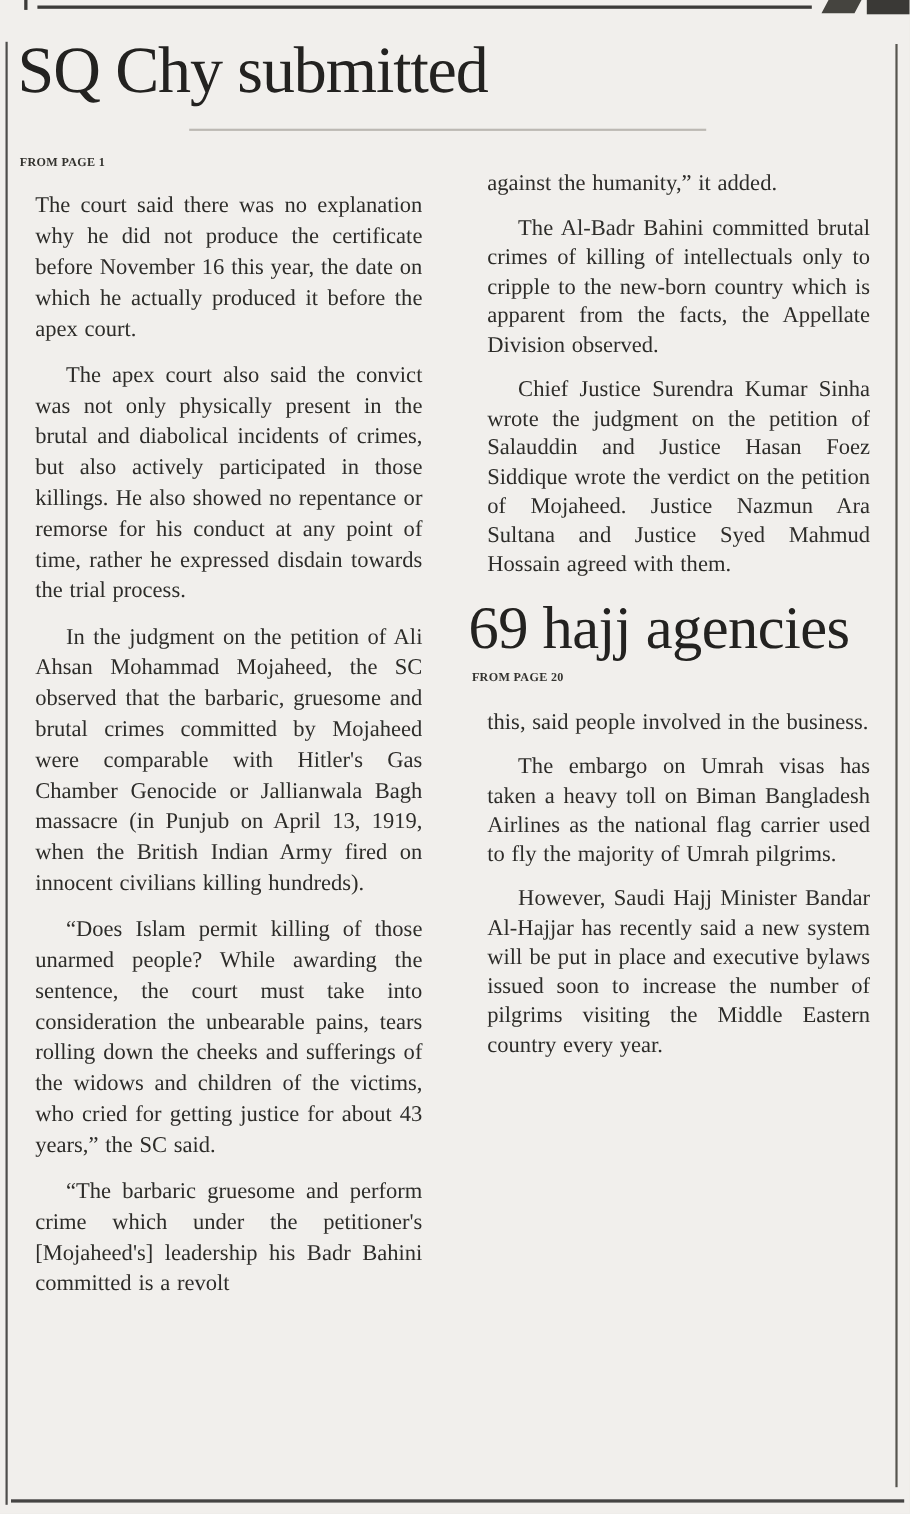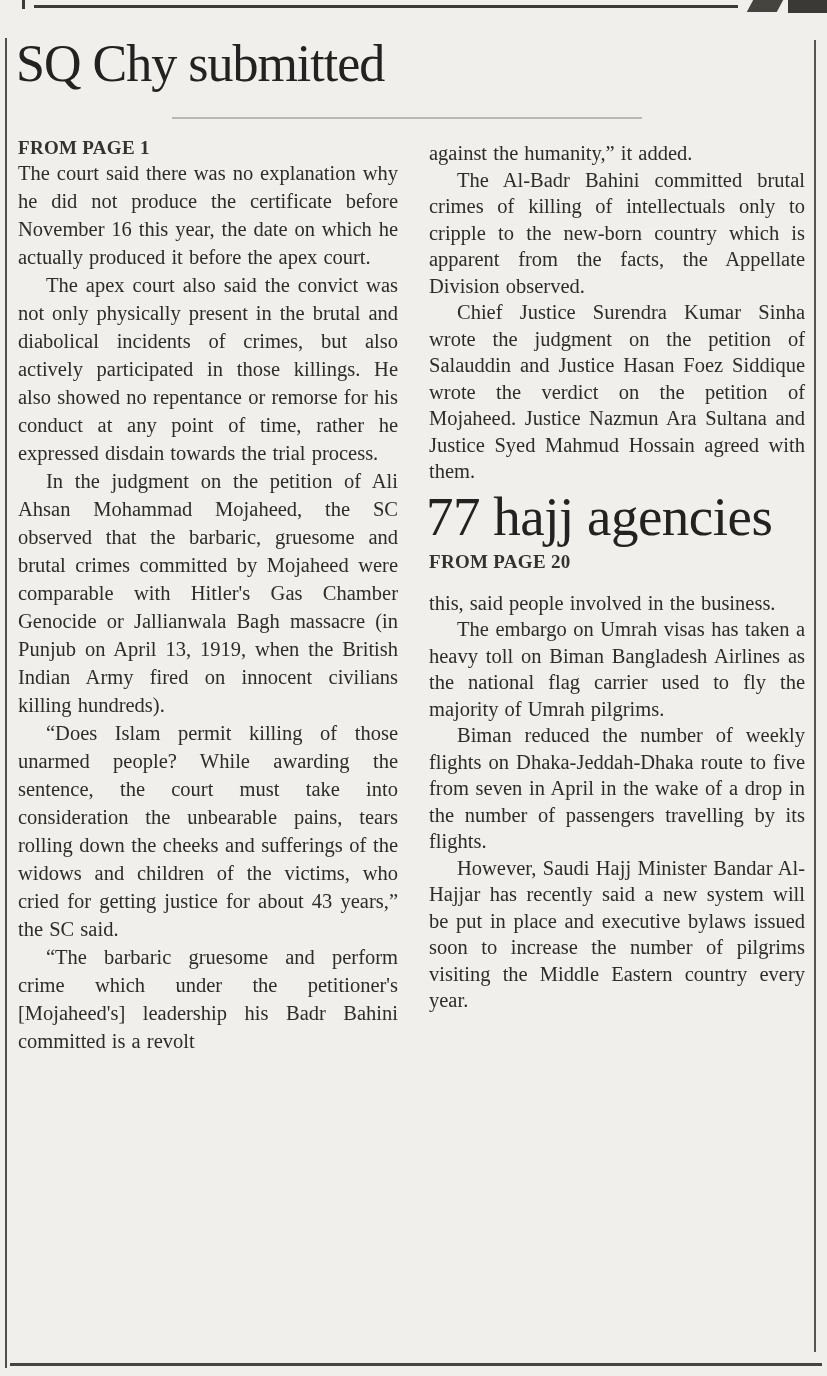--- a/index.html
+++ b/index.html
@@ -20,32 +20,32 @@
   .mh-g1{position:absolute;left:2px;top:0;width:30px;height:12px;background:#45443f;transform:skewX(-28deg);}
   .mh-g2{position:absolute;left:40px;top:0;width:39px;height:13px;background:#3a3936;}
   .left-rule{position:absolute;left:5px;top:38px;width:2px;height:1330px;background:#4e4d4b;}
   .right-rule{position:absolute;left:814px;top:40px;width:2px;height:1312px;background:#56554f;}
   .bottom-rule{position:absolute;left:10px;top:1363px;width:812px;height:3px;background:#454443;}
   .headline-underline{position:absolute;left:172px;top:117px;width:470px;height:2px;background:#bcb8b3;}
 
   
   .headline-main{
     position:absolute;left:16px;top:18px;width:700px;margin:0;
-    font-size:52px;line-height:92px;font-weight:500;letter-spacing:-1px;
+    font-size:60px;line-height:92px;font-weight:500;letter-spacing:-1px;
     color:#232220;white-space:nowrap;
   }
 
   
   .col{position:absolute;text-align:justify;}
   .col1{left:18px;top:137px;width:380px;height:1226px;line-height:28px;font-size:20.5px;}
   .col2{left:429px;top:140px;width:376px;height:1226px;line-height:26.5px;font-size:20.5px;}
-  .col p{margin:0;text-indent:28px;word-spacing:1px;}
+  .col p{margin:14px;text-indent:28px;word-spacing:1px;}
   .col p.noindent{text-indent:0;}
   .kicker{
-    font-weight:700;font-size:19px;letter-spacing:0.3px;
+    font-weight:700;font-size:11px;letter-spacing:0.3px;
     line-height:22px;color:#34332f;text-align:left;
   }
   .headline-sub{
     margin:2px 0 0 -3px;font-size:55px;line-height:60px;font-weight:500;
     letter-spacing:-0.5px;color:#232220;text-align:left;text-indent:0;
     white-space:nowrap;
   }
   .kicker.second{margin-top:4px;margin-bottom:17px;}
 </style>
 </head>
@@ -72,22 +72,21 @@
     <p>In the judgment on the petition of Ali Ahsan Mohammad Mojaheed, the SC observed that the barbaric, gruesome and brutal crimes committed by Mojaheed were comparable with Hitler's Gas Chamber Genocide or Jallianwala Bagh massacre (in Punjub on April 13, 1919, when the British Indian Army fired on innocent civilians killing hundreds).</p>
     <p>“Does Islam permit killing of those unarmed people? While awarding the sentence, the court must take into consideration the unbearable pains, tears rolling down the cheeks and sufferings of the widows and children of the victims, who cried for getting justice for about 43 years,” the SC said.</p>
     <p>“The barbaric gruesome and perform crime which under the petitioner's [Mojaheed's] leadership his Badr Bahini committed is a revolt</p>
   </div>
 
   <div class="col col2">
     <p class="noindent">against the humanity,” it added.</p>
     <p>The Al-Badr Bahini committed brutal crimes of killing of intellectuals only to cripple to the new-born country which is apparent from the facts, the Appellate Division observed.</p>
     <p>Chief Justice Surendra Kumar Sinha wrote the judgment on the petition of Salauddin and Justice Hasan Foez Siddique wrote the verdict on the petition of Mojaheed. Justice Nazmun Ara Sultana and Justice Syed Mahmud Hossain agreed with them.</p>
 
-    <h2 class="headline-sub">77 hajj agencies</h2>
+    <h2 class="headline-sub">69 hajj agencies</h2>
     <div class="kicker second">FROM PAGE 20</div>
     <p class="noindent">this, said people involved in the business.</p>
     <p>The embargo on Umrah visas has taken a heavy toll on Biman Bangladesh Airlines as the national flag carrier used to fly the majority of Umrah pilgrims.</p>
-    <p>Biman reduced the number of weekly flights on Dhaka-Jeddah-Dhaka route to five from seven in April in the wake of a drop in the number of passengers travelling by its flights.</p>
     <p>However, Saudi Hajj Minister Bandar Al-Hajjar has recently said a new system will be put in place and executive bylaws issued soon to increase the number of pilgrims visiting the Middle Eastern country every year.</p>
   </div>
 
   <div class="bottom-rule"></div>
 </div>
 
 </body></html>

